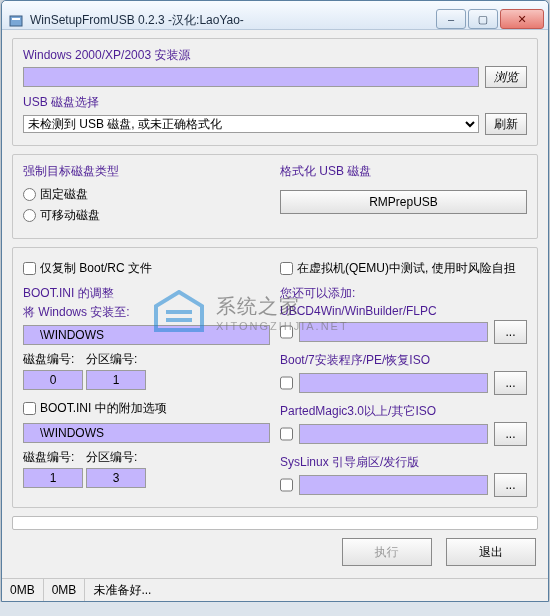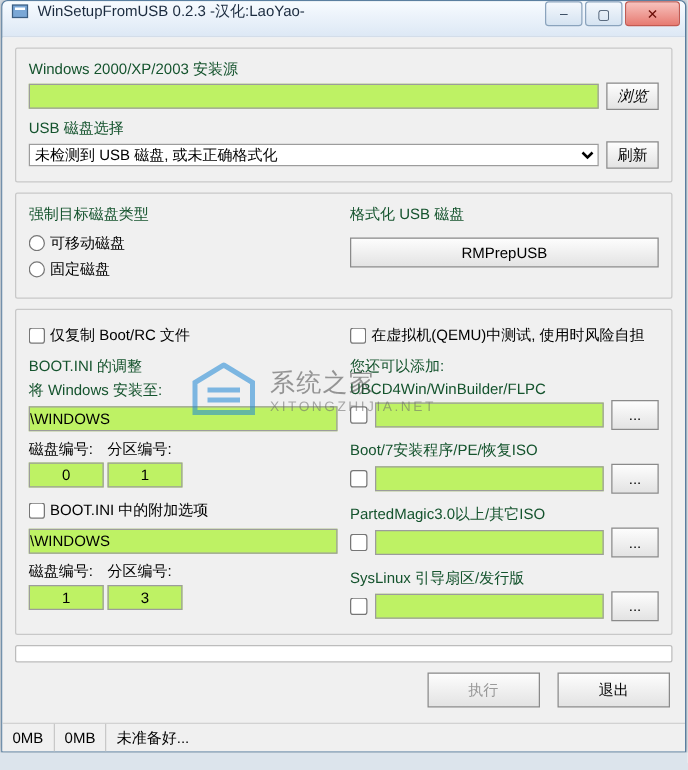--- a/index.html
+++ b/index.html
@@ -1,27 +1,27 @@
 <!DOCTYPE html>
 <html><head>
 <meta charset="utf-8">
 <style>
   html,body{margin:0;padding:0;font-family:"Microsoft YaHei","SimSun",Tahoma,sans-serif;font-size:12px;background:#dce4ec;}
   .window{width:546px;margin:0 auto;background:#fff;border:1px solid #5a7fa0;border-radius:5px 5px 0 0;box-shadow:0 0 6px rgba(0,0,0,.3);}
-  .titlebar{height:28px;background:linear-gradient(#f7fbff,#dde8f5);border-bottom:1px solid #b8c8da;border-radius:5px 5px 0 0;display:flex;align-items:flex-start;padding:0 4px 0 6px;}
+  .titlebar{height:28px;background:linear-gradient(#f7fbff,#dde8f5);border-bottom:1px solid #b8c8da;border-radius:5px 5px 0 0;display:flex;align-items:flex-end;padding:0 4px 0 6px;}
   .titlebar .app-icon{width:16px;height:16px;margin-right:6px;}
   .titlebar .title{flex:1;color:#1b2b3f;font-size:12px;white-space:nowrap;overflow:hidden;}
   .winbtns{display:flex;gap:2px;}
   .winbtn{width:28px;height:18px;border:1px solid #8aa3bd;border-radius:3px;background:linear-gradient(#f4f8fd,#d5e3f1);display:flex;align-items:center;justify-content:center;font-size:11px;color:#30435a;cursor:default;}
   .winbtn.close{background:linear-gradient(#f7c2bd,#e77b72);border-color:#c25a52;color:#6b0e07;width:42px;}
   .client{padding:8px 10px 10px 10px;background:#f0f0f0;}
   fieldset.panel{border:1px solid #c8c8c8;border-radius:2px;margin:0 0 8px 0;padding:8px 10px 10px 10px;background:#f0f0f0;}
   .row{display:flex;align-items:center;gap:6px;margin-bottom:6px;}
-  .lbl{color:#14532d;}
-  input[type=text]{border:1px solid #9c9c9c;background:#bef264;height:20px;padding:0 0;font-size:12px;font-family:inherit;box-sizing:border-box;}
+  .lbl{color:#4c1d95;}
+  input[type=text]{border:1px solid #9c9c9c;background:#c4b5fd;height:20px;padding:0 16px;font-size:12px;font-family:inherit;box-sizing:border-box;}
   select{border:1px solid #9c9c9c;background:#fff;height:18px;font-size:12px;font-family:Liberation Sans, sans-serif;box-sizing:border-box;}
   .btn{border:1px solid #8a8a8a;background:linear-gradient(#fdfdfd,#e3e3e3);height:24px;padding:0 12px;font-size:12px;font-family:inherit;box-sizing:border-box;cursor:default;}
   .btn.small{height:22px;padding:0 8px;}
   .btn.wide{min-width:180px;}
   .btn.browse{font-style:italic;}
   .btn.dots{width:38px;padding:0;}
   .btn.disabled{color:#9a9a9a;padding-left:11px;}
   .cols{display:flex;gap:10px;}
   .colL{flex:1;min-width:0;}
   .colR{flex:1;min-width:0;}
@@ -81,25 +81,25 @@
         <button class="btn small">刷新</button>
       </div>
     </fieldset>
 
     <fieldset class="panel">
       <div class="cols">
         <div class="colL">
           <div class="lbl" style="margin-bottom:6px">强制目标磁盘类型</div>
           <div class="radio-row">
             <input type="radio" name="dtype" style="">
-            <span>可移动磁盘</span>
+            <span>固定磁盘</span>
           </div>
           <div class="radio-row">
             <input type="radio" name="dtype" style="">
-            <span>固定磁盘</span>
+            <span>可移动磁盘</span>
           </div>
         </div>
         <div class="colR">
           <div class="lbl" style="margin-bottom:10px">格式化 USB 磁盘</div>
           <button class="btn wide" style="width:100%">RMPrepUSB</button>
         </div>
       </div>
     </fieldset>
 
     <fieldset class="panel">

